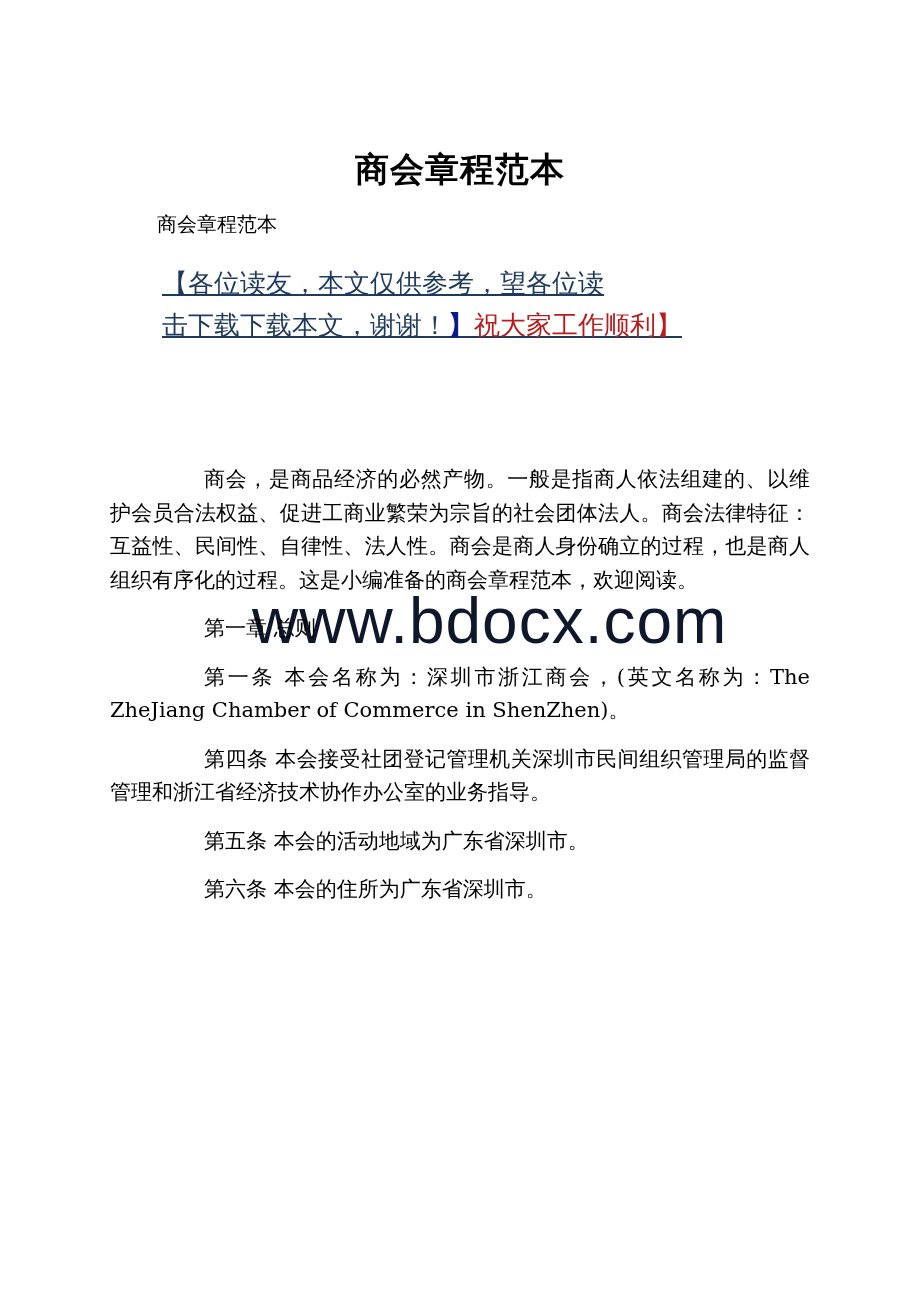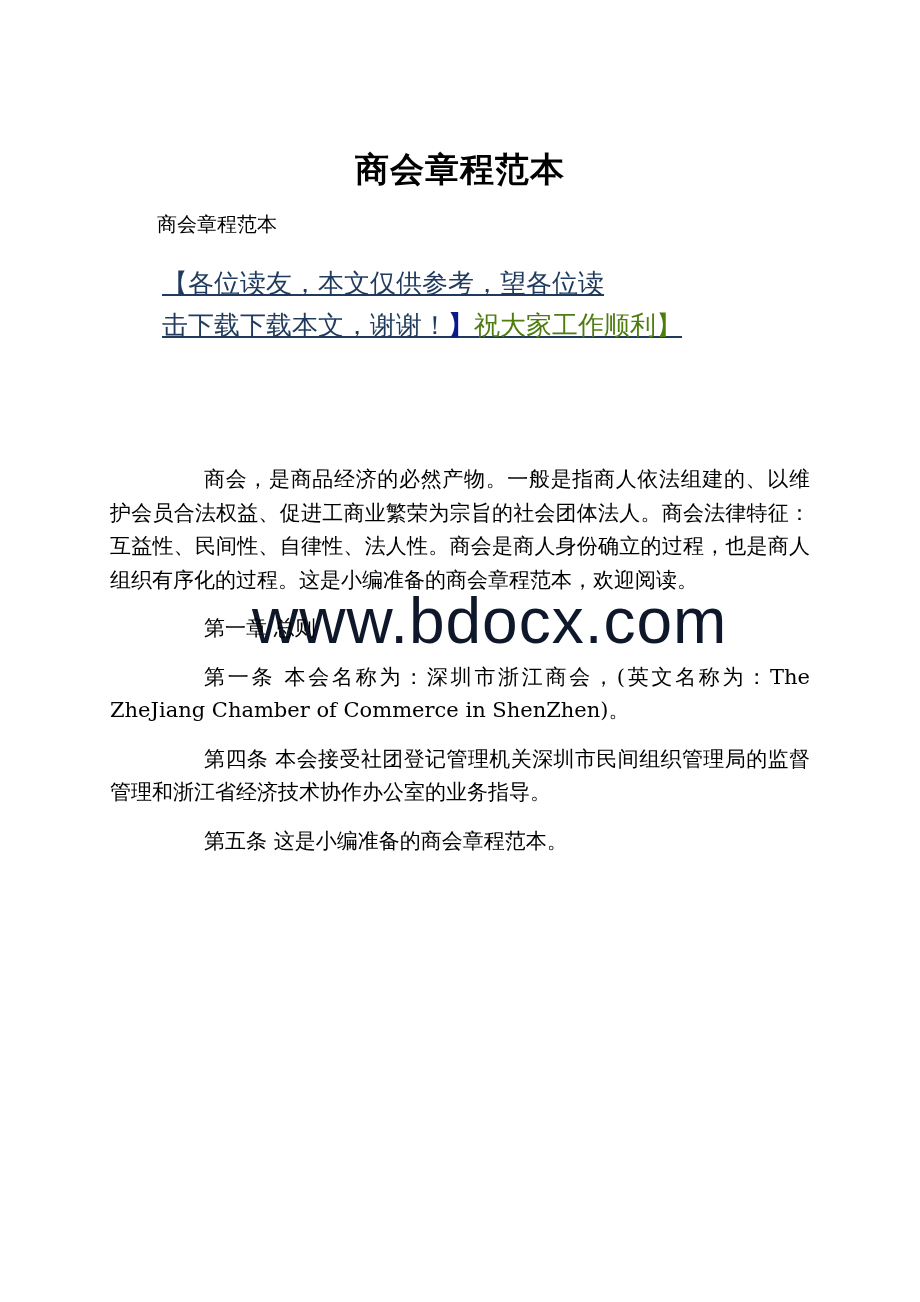--- a/index.html
+++ b/index.html
@@ -5,21 +5,21 @@
   html, body { margin: 0; padding: 0; background: #ffffff; }
   body { width: 920px; height: 1302px; position: relative; overflow: hidden;
          font-family: "DejaVu Serif", "Liberation Serif", serif; color: #000; }
   .title { position: absolute; top: 146px; left: 0; width: 920px; text-align: center;
            font-size: 34px; font-weight: bold; letter-spacing: 1px; line-height: 46px; }
   .subtitle { position: absolute; top: 210px; left: 157px; font-size: 20px; line-height: 28px; }
   .notice { position: absolute; top: 262px; left: 162px; width: 640px; font-size: 26px;
             line-height: 42px; color: #1f3a5c; font-family: "DejaVu Sans", "Liberation Sans", sans-serif; }
   .notice .line { display: block; white-space: nowrap; text-decoration: underline; }
   .notice .bk2 { color: #0a1a8a; font-weight: bold; }
-  .notice .black { color: #4d7c0f; }
+  .notice .black { color: #b91c1c; }
   .body { position: absolute; top: 455px; left: 110px; width: 700px; font-size: 21px; line-height: 33.5px; margin-top: 8px; }
   .body p { margin: 0 0 15px 0; text-indent: 94px; text-align: justify; text-align-last: left; }
   .watermark { position: absolute; top: 586px; left: 252px; font-family: "Liberation Sans", "DejaVu Sans", sans-serif;
                font-size: 64px; color: #0f172a; letter-spacing: 1px; z-index: 0; line-height: 70px; }
   .body { z-index: 1; }
 </style>
 </head>
 <body>
 
 <div>
@@ -31,15 +31,16 @@
     <span class="line"><span>击下载下载本文，谢谢！</span><span class="bk2">】</span><span class="black">祝大家工作顺利】</span></span>
   </div>
 
   <div class="watermark">www.bdocx.com</div>
 
   <div class="body">
     <p>商会，是商品经济的必然产物。一般是指商人依法组建的、以维护会员合法权益、促进工商业繁荣为宗旨的社会团体法人。商会法律特征：互益性、民间性、自律性、法人性。商会是商人身份确立的过程，也是商人组织有序化的过程。这是小编准备的商会章程范本，欢迎阅读。</p>
     <p>第一章 总则</p>
     <p>第一条 本会名称为：深圳市浙江商会，(英文名称为：The ZheJiang Chamber of Commerce in ShenZhen)。</p>
     <p>第四条 本会接受社团登记管理机关深圳市民间组织管理局的监督管理和浙江省经济技术协作办公室的业务指导。</p>
-    <p>第五条 这是小编准备的商会章程范本。</p>
+    <p>第五条 本会的活动地域为广东省深圳市。</p>
+    <p>第六条 本会的住所为广东省深圳市。</p>
   </div>
 </div>
 
 </body></html>

